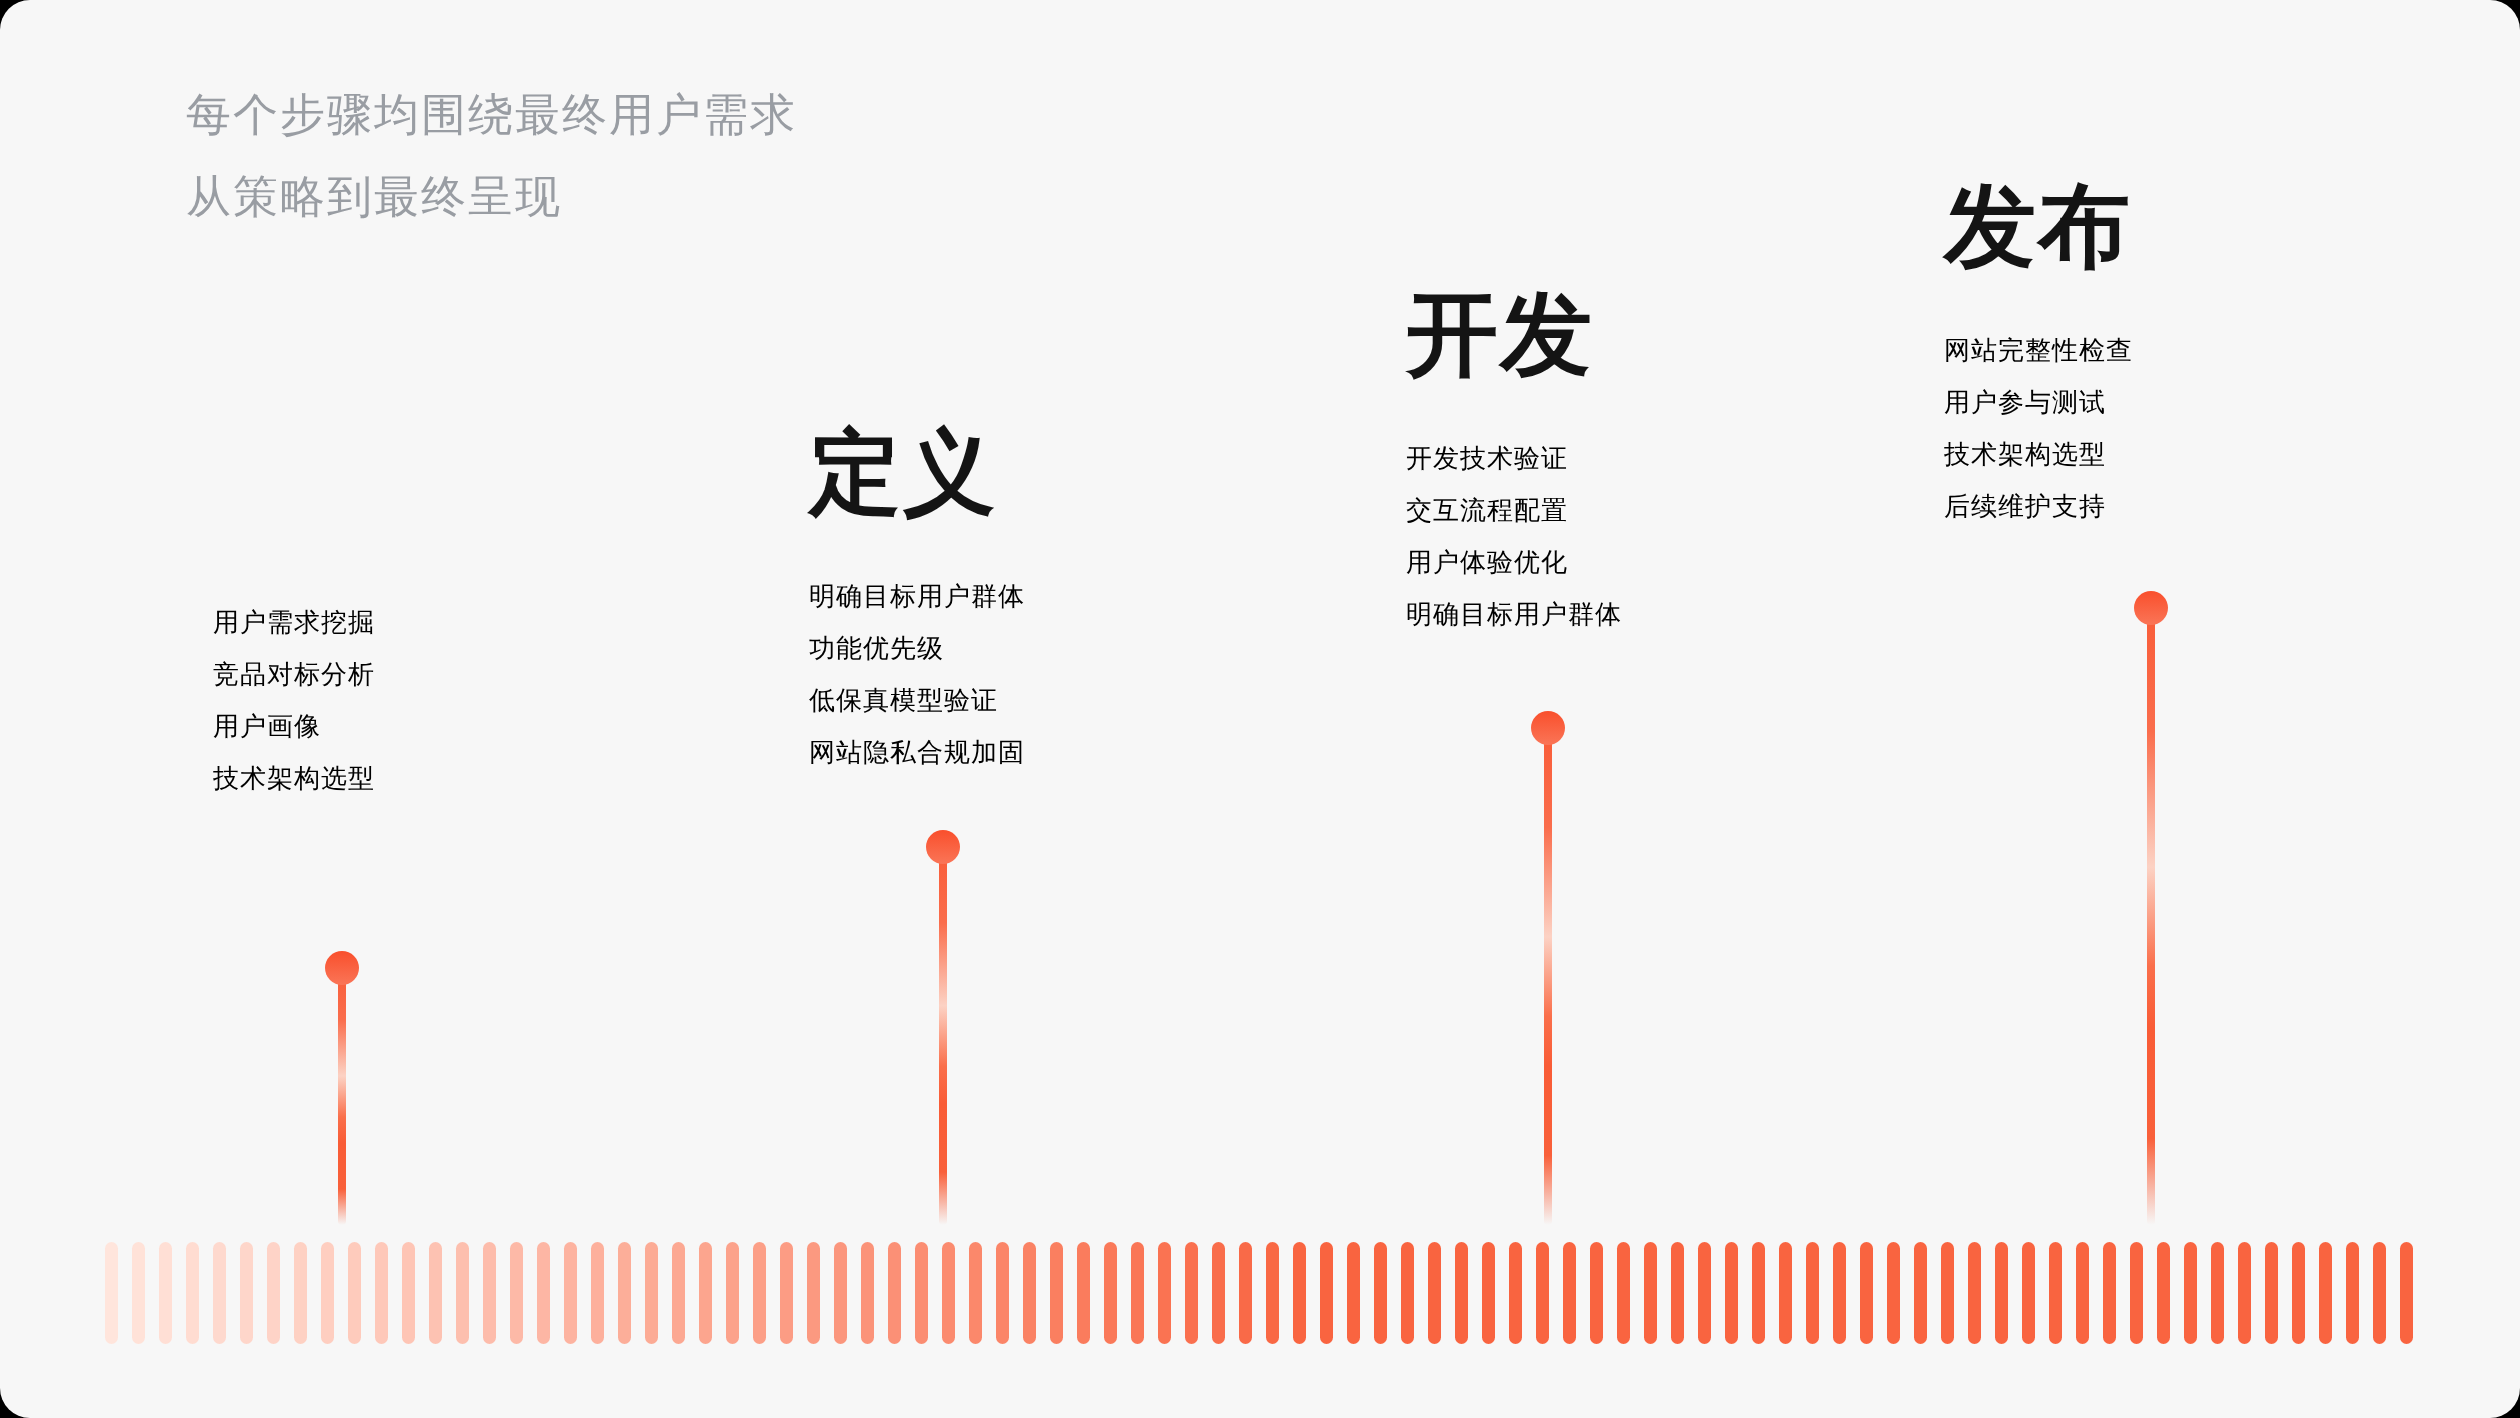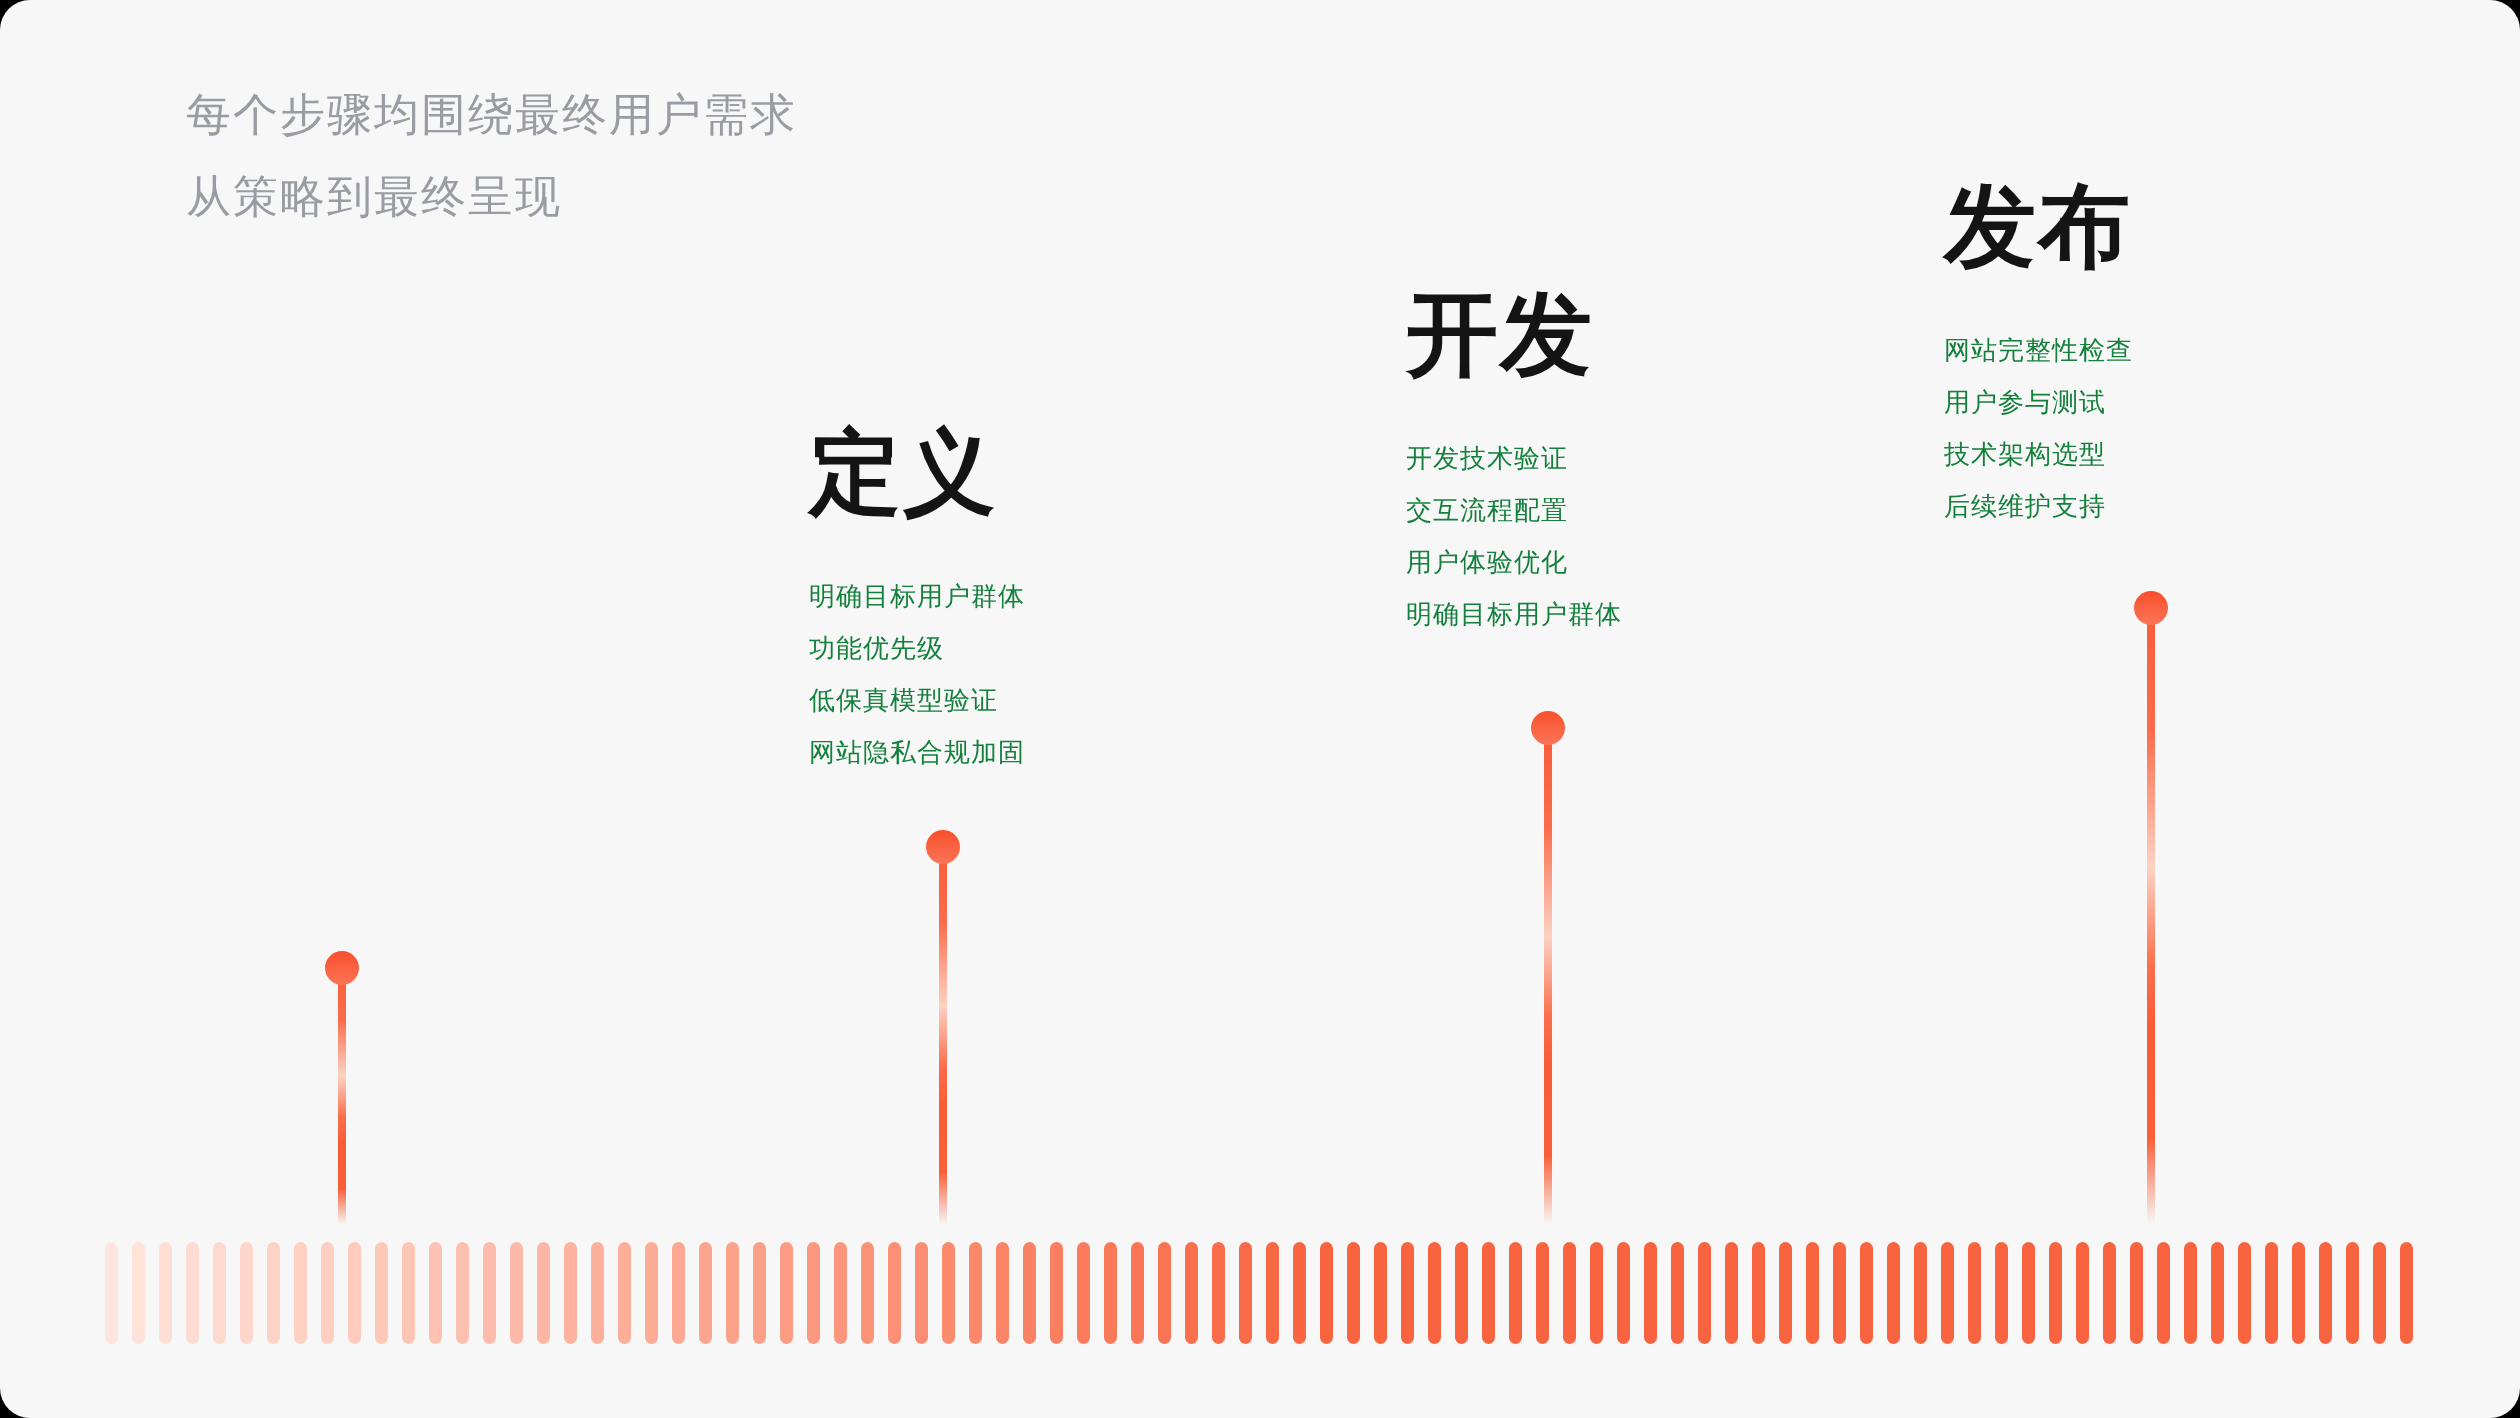--- a/index.html
+++ b/index.html
@@ -17,21 +17,21 @@
     color:#999da3;letter-spacing:2px;
   }
   .stage{position:absolute;}
   .stage-title{
     font-size:92px;line-height:98px;font-weight:700;
     color:#141414;letter-spacing:2px;white-space:nowrap;
   }
   .stage-items{margin-top:49px;}
   .stage-item{
     font-size:26px;line-height:52px;font-weight:400;
-    color:#15803d;letter-spacing:1px;white-space:nowrap;
+    color:#000000;letter-spacing:1px;white-space:nowrap;
   }
   .stem{
     position:absolute;width:8px;border-radius:4px;z-index:1;
     background:linear-gradient(180deg,
       #f95c38 0%,
       #fa6d4c 20%,
       #fcd2c4 42%,
       #fa6f4b 58%,
       #f95c36 68%,
       #f9603a 86%,
@@ -49,20 +49,26 @@
 
 <div class="canvas">
 
   <div class="intro">
     <div>每个步骤均围绕最终用户需求</div>
     <div>从策略到最终呈现</div>
   </div>
 
   <div id="stages-root">
       <div class="stage" style="left: 213px; top: 547px;">
+        <div class="stage-items">
+          <div class="stage-item">用户需求挖掘</div>
+          <div class="stage-item">竞品对标分析</div>
+          <div class="stage-item">用户画像</div>
+          <div class="stage-item">技术架构选型</div>
+        </div>
       </div>
       <div class="stage" style="left: 809px; top: 395px; margin-top: 28px;">
         <div class="stage-title">定义</div>
         <div class="stage-items">
           <div class="stage-item">明确目标用户群体</div>
           <div class="stage-item">功能优先级</div>
           <div class="stage-item">低保真模型验证</div>
           <div class="stage-item">网站隐私合规加固</div>
         </div>
       </div>

